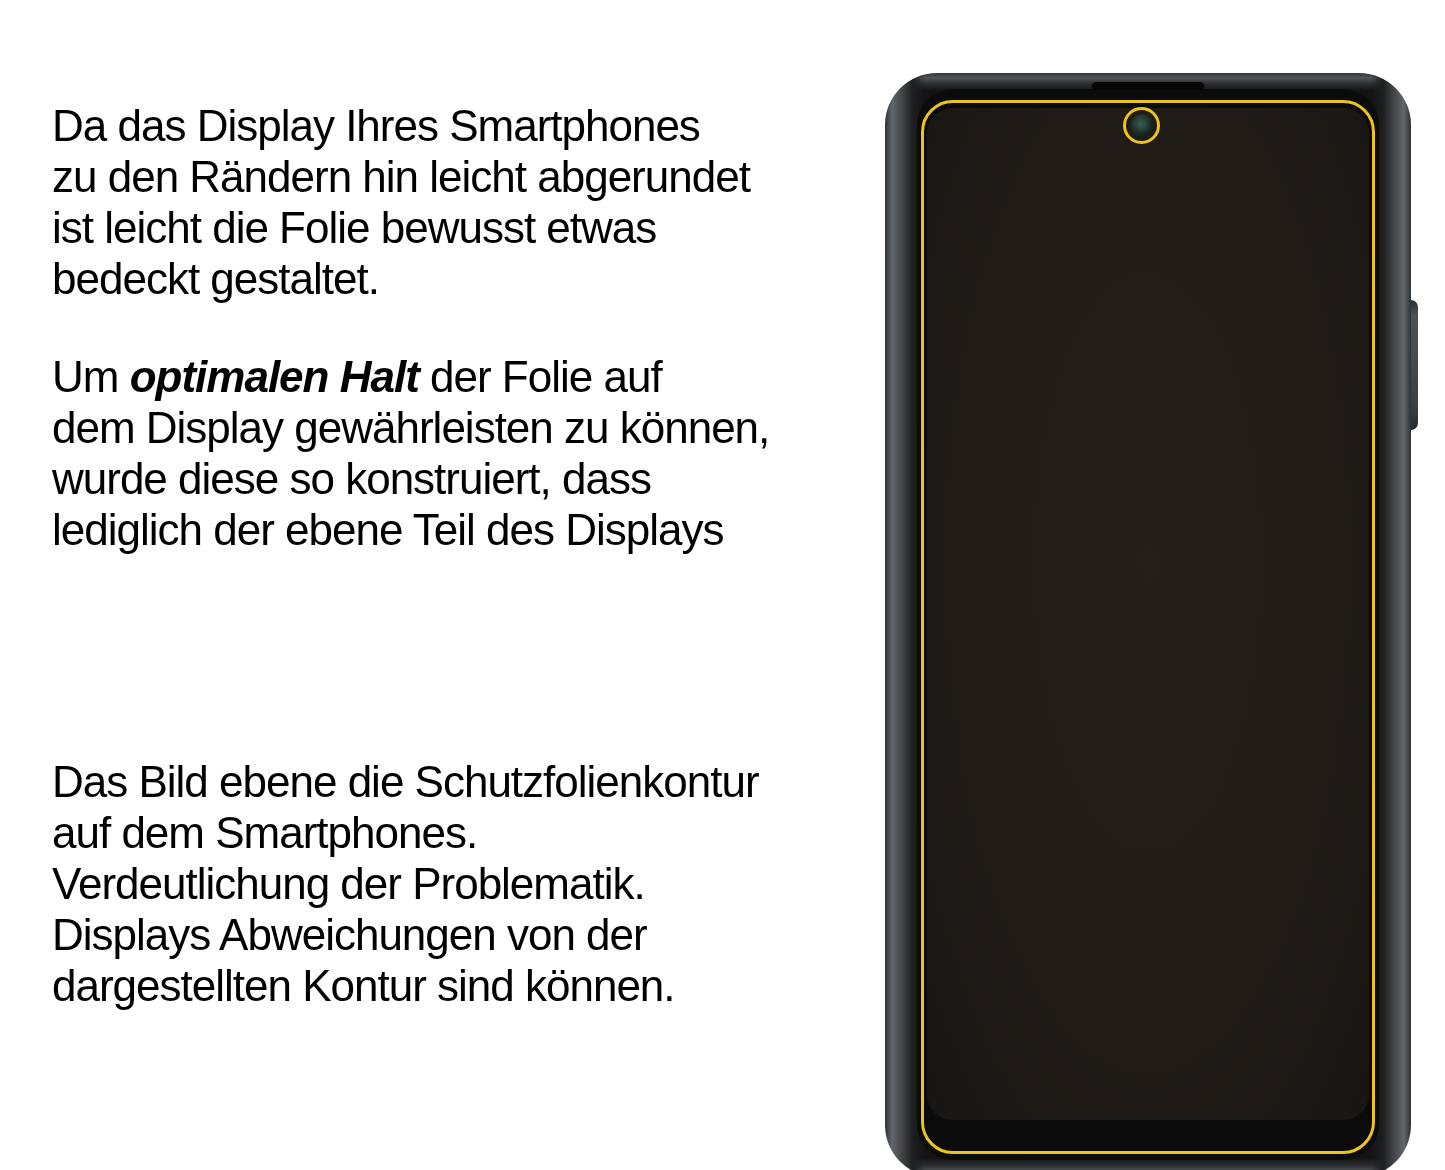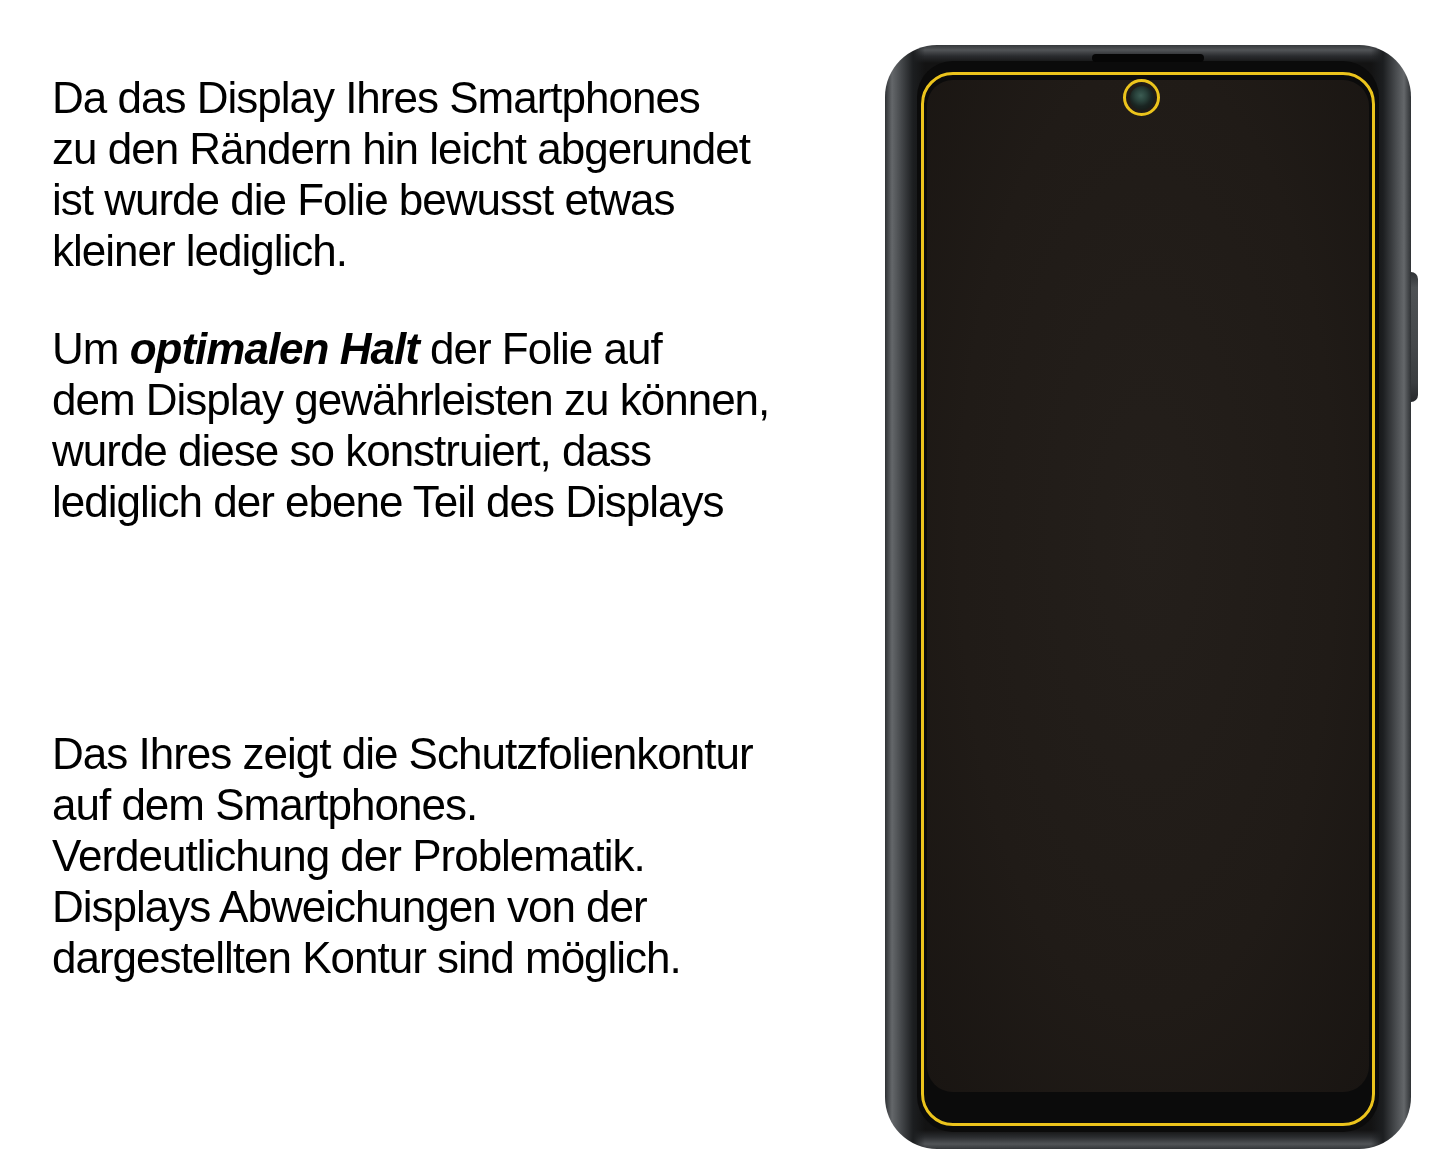--- a/index.html
+++ b/index.html
@@ -2,21 +2,21 @@
 <html style="--accent-yellow: #ecc41c; --screen-bg: #201b17; --bezel-black: #0b0b0b; --frame-light: #64676a; --frame-dark: #131313; --text-color: #000000; --page-bg: #ffffff;"><head>
 <meta charset="utf-8">
 <style>
   html, body {
     margin: 0; padding: 0;
     width: 1445px; height: 1170px;
     background: var(--page-bg, #ffffff);
     font-family: "Liberation Sans", sans-serif;
     overflow: hidden;
   }
-  .stage { position: relative; width: 1445px; height: 864px; }
+  .stage { position: relative; width: 1445px; height: 864px; margin-top: 28px; }
 
   
   .text-block {
     position: absolute;
     left: 52px;
     color: var(--text-color, #000000);
     font-size: 44px;
     line-height: 51px;
     letter-spacing: -1px;
     white-space: nowrap;
@@ -108,37 +108,37 @@
   }
 </style>
 </head>
 <body>
 
 <main class="stage">
 
   <section class="text-block" id="p1">
     <div>Da das Display Ihres Smartphones</div>
     <div>zu den Rändern hin leicht abgerundet</div>
-    <div>ist wurde die Folie bewusst etwas</div>
-    <div>kleiner lediglich.</div>
+    <div>ist leicht die Folie bewusst etwas</div>
+    <div>bedeckt gestaltet.</div>
   </section>
 
   <section class="text-block" id="p2">
     <div><span>Um </span><span class="bold">optimalen Halt</span><span> der Folie auf</span></div>
     <div>dem Display gewährleisten zu können,</div>
     <div>wurde diese so konstruiert, dass</div>
     <div>lediglich der ebene Teil des Displays</div>
   </section>
 
   <section class="text-block" id="p3">
-    <div>Das Ihres zeigt die Schutzfolienkontur</div>
+    <div>Das Bild ebene die Schutzfolienkontur</div>
     <div>auf dem Smartphones.</div>
     <div>Verdeutlichung der Problematik.</div>
     <div>Displays Abweichungen von der</div>
-    <div>dargestellten Kontur sind möglich.</div>
+    <div>dargestellten Kontur sind können.</div>
   </section>
 
   <figure class="phone-area" style="margin:0;">
     <div class="power-button"></div>
     <div class="phone-body">
       <div class="inner-bezel"></div>
       <div class="screen"></div>
       <div class="speaker-slot"></div>
       <div class="protector-contour"></div>
       <div class="camera-ring">

